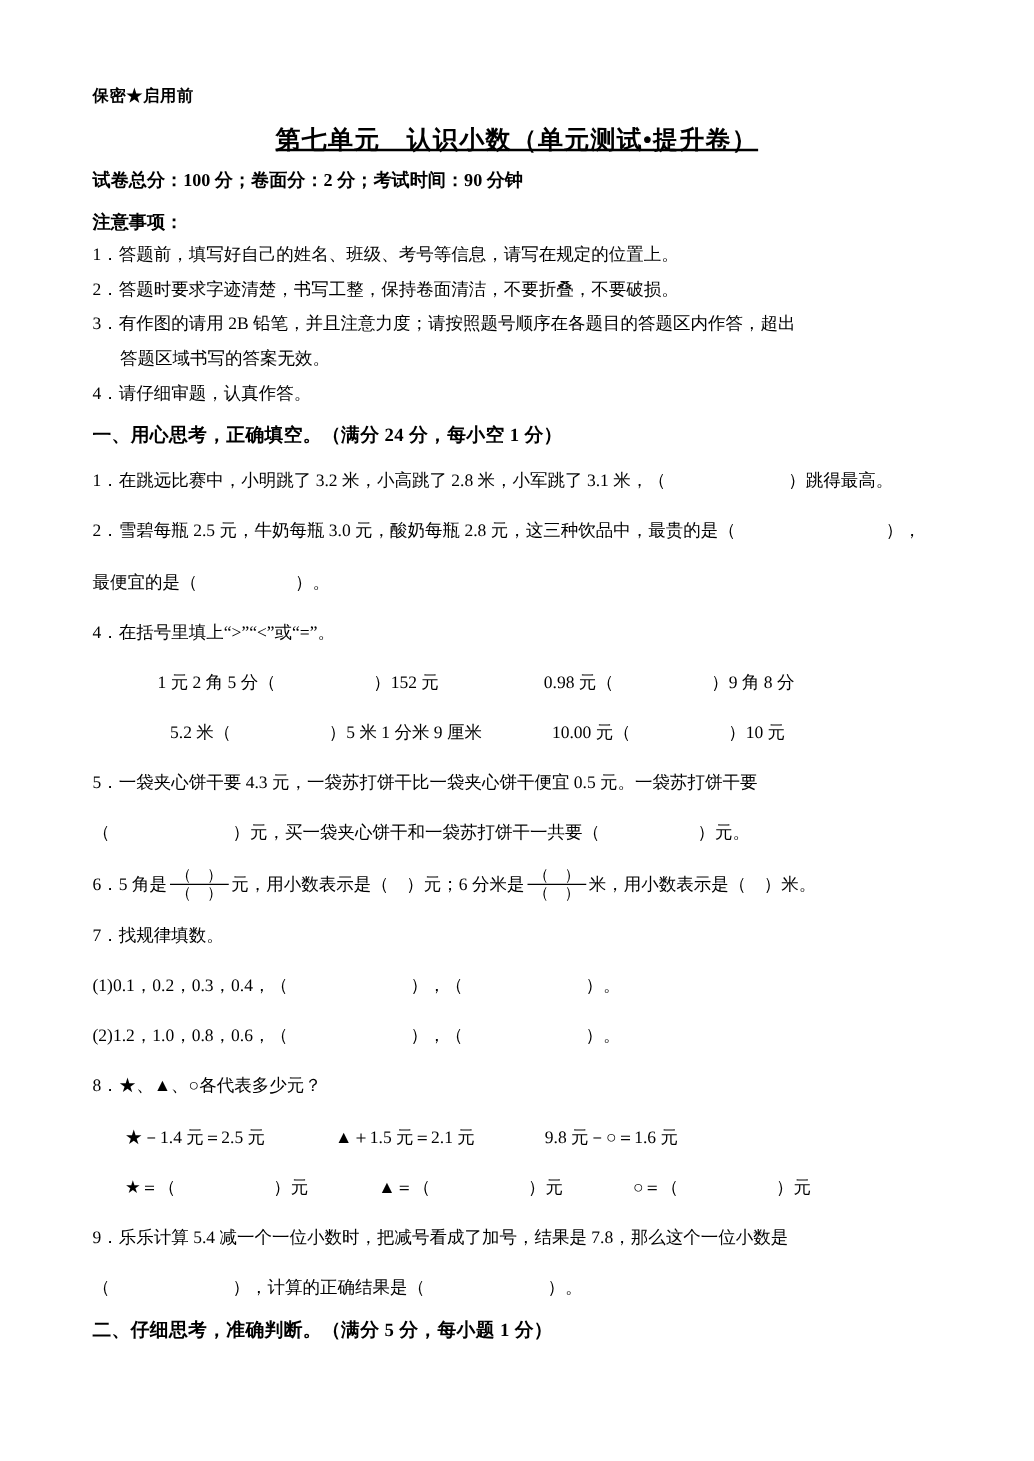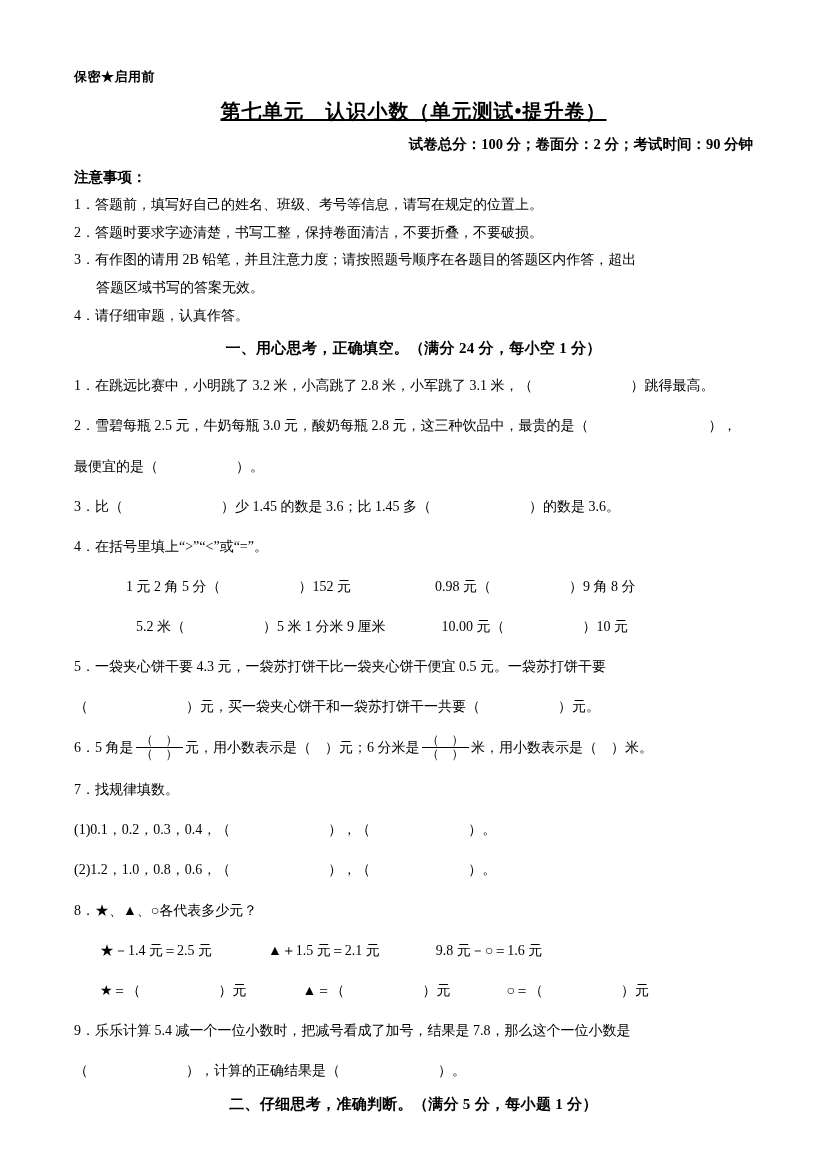--- a/index.html
+++ b/index.html
@@ -31,21 +31,21 @@
   }
   .doc-title {
     text-align: center;
     font-weight: bold;
     font-size: 20px;
     letter-spacing: 1px;
     margin: 8px 0 10px 0;
     text-decoration: underline;
   }
   .doc-subtitle {
-    text-align: right;
+    text-align: left;
     font-weight: bold;
     font-size: 14.5px;
     margin: 0 0 14px 0;
   }
   .notice-title {
     font-weight: bold;
     font-size: 14.5px;
     margin: 0 0 7px 0;
   }
   .notice-item {
@@ -55,21 +55,20 @@
     text-indent: 0;
   }
   .notice-item.indent {
     padding-left: 22px;
   }
   .section-head {
     font-weight: bold;
     font-size: 15px;
     margin: 12px 0 8px 0;
     letter-spacing: 0.3px;
-    text-align: center;
   }
   .q {
     font-size: 14px;
     line-height: 1.72;
     margin: 16px 0 5px 0;
   }
   .indent1 {
     padding-left: 26px;
   }
   .indent2 {
@@ -125,23 +124,20 @@
     <span>1．在跳远比赛中，小明跳了 3.2 米，小高跳了 2.8 米，小军跳了 3.1 米，（</span><span class="blank-l"></span><span>）跳得最高。</span>
   </div>
 
   <div class="q">
     <span>2．雪碧每瓶 2.5 元，牛奶每瓶 3.0 元，酸奶每瓶 2.8 元，这三种饮品中，最贵的是（</span><span class="blank-xl"></span><span>），</span>
   </div>
   <div class="q">
     <span>最便宜的是（</span><span class="blank-m"></span><span>）。</span>
   </div>
 
-  <div class="q">
-    <span>3．比（</span><span class="blank-l"></span><span>）少 1.45 的数是 3.6；比 1.45 多（</span><span class="blank-l"></span><span>）的数是 3.6。</span>
-  </div>
 
   <div class="q">
     <span>4．在括号里填上“&gt;”“&lt;”或“=”。</span>
   </div>
   <div class="q indent2">
     <span>1 元 2 角 5 分（</span><span class="blank-m"></span><span>）152 元</span><span class="spacer-lg"></span><span>0.98 元（</span><span class="blank-m"></span><span>）9 角 8 分</span>
   </div>
   <div class="q indent2">
     <span class="tiny-gap"></span><span>5.2 米（</span><span class="blank-m"></span><span>）5 米 1 分米 9 厘米</span><span class="spacer-md"></span><span>10.00 元（</span><span class="blank-m"></span><span>）10 元</span>
   </div>

